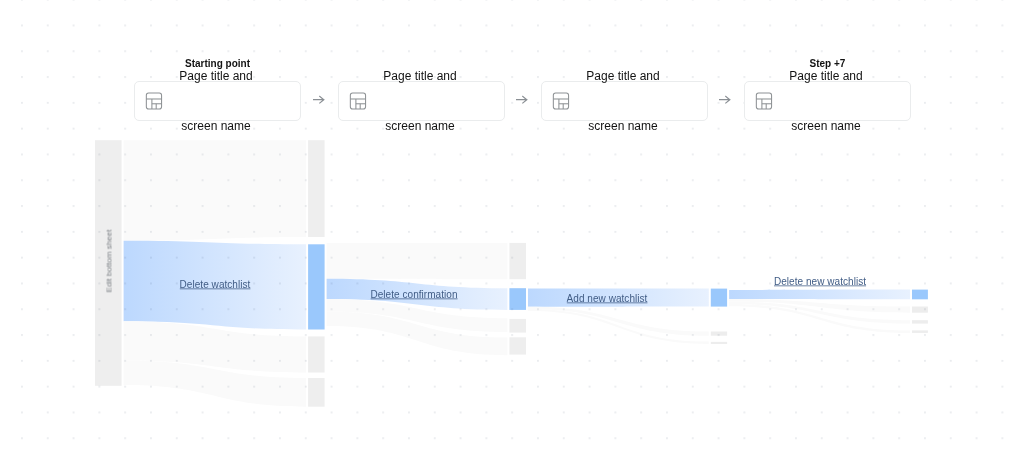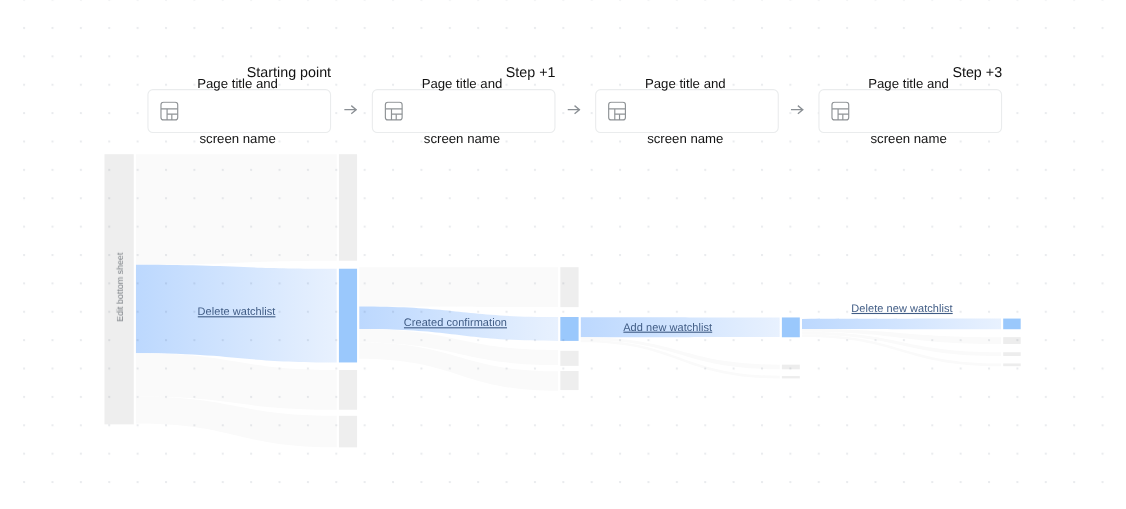--- a/index.html
+++ b/index.html
@@ -1,22 +1,22 @@
 <!DOCTYPE html>
 <html><head>
 <meta charset="utf-8">
 <title>Sankey flow</title>
 <style>
   html,body{margin:0;padding:0;}
   body{width:1024px;height:463px;overflow:hidden;background:#ffffff;
        font-family:"Liberation Sans",sans-serif;-webkit-font-smoothing:antialiased;}
   #root{position:relative;width:1024px;height:463px;background:#fff;overflow:hidden;transform:translateZ(0);}
   #dotgrid{position:absolute;left:0;top:0;width:1024px;height:463px;pointer-events:none;mix-blend-mode:multiply;}
-  .col-header{position:absolute;font-size:13px;color:#131313;text-align:right;
-              white-space:nowrap;font-weight:400;transform:translateZ(0);}
+  .col-header{position:absolute;font-size:10px;color:#131313;text-align:center;
+              white-space:nowrap;font-weight:700;transform:translateZ(0);}
   .card{position:absolute;box-sizing:border-box;border:1px solid #eaeced;border-radius:5px;
         background:#fff;}
   .card-icon{position:absolute;left:10.2px;top:10.0px;width:18px;height:18px;display:block;}
   .card-text{position:absolute;left:18px;top:0;width:126px;height:100%;
              display:flex;flex-direction:column;justify-content:center;
              text-align:center;font-size:12px;line-height:14.6px;color:#131313;transform:translateZ(0);gap:35px;}
   .arrow{position:absolute;display:block;}
   #sankey{position:absolute;left:0;top:0;}
   .flowlabel{position:absolute;font-size:10px;color:#405c85;white-space:nowrap;
              transform:translate(-50%,-50%);letter-spacing:0.05px;will-change:transform;text-decoration:underline;}
@@ -105,21 +105,20 @@
     <div class="card-text">
       <div>Page title and</div>
       <div>screen name</div>
     </div>
   </div>
   <svg class="arrow" style="left:312.6px;top:93.8px;" width="12" height="12" viewBox="0 0 12 12" aria-hidden="true">
     <title>→</title>
     <path d="M0.4,5.7 H10.7 M6.8,2.4 L10.8,5.7 L6.8,9.0" fill="none" stroke="#8a8f94" stroke-width="1.2" stroke-linecap="square" stroke-linejoin="miter"></path>
   </svg>
 
-  <div class="col-header" style="left:338px;top:58px;width:167px;">Step +1</div>
   <div class="card" style="left:338px;top:81px;width:167px;height:40px;">
     <svg class="card-icon" viewBox="0 0 18 18.8">
       <rect x="1.0" y="1.0" width="15.9" height="16.8" rx="2.4" fill="none" stroke="#8e9295" stroke-width="1.1"></rect>
       <path d="M1.0,7.3 H16.9" fill="none" stroke="#8e9295" stroke-width="1.1"></path>
       <path d="M6.8,7.3 V17.8" fill="none" stroke="#8e9295" stroke-width="1.1"></path>
       <path d="M6.8,12.3 H16.9" fill="none" stroke="#8e9295" stroke-width="1.1"></path>
       <path d="M11.3,12.3 V17.8" fill="none" stroke="#8e9295" stroke-width="1.1"></path>
     </svg>
     <div class="card-text">
       <div>Page title and</div>
@@ -142,33 +141,33 @@
     <div class="card-text">
       <div>Page title and</div>
       <div>screen name</div>
     </div>
   </div>
   <svg class="arrow" style="left:719.3px;top:93.8px;" width="12" height="12" viewBox="0 0 12 12" aria-hidden="true">
     <title>→</title>
     <path d="M0.4,5.7 H10.7 M6.8,2.4 L10.8,5.7 L6.8,9.0" fill="none" stroke="#8a8f94" stroke-width="1.2" stroke-linecap="square" stroke-linejoin="miter"></path>
   </svg>
 
-  <div class="col-header" style="left:744px;top:58px;width:167px;">Step +3</div>
+  <div class="col-header" style="left:744px;top:58px;width:167px;">Step +7</div>
   <div class="card" style="left:744px;top:81px;width:167px;height:40px;">
     <svg class="card-icon" viewBox="0 0 18 18.8">
       <rect x="1.0" y="1.0" width="15.9" height="16.8" rx="2.4" fill="none" stroke="#8e9295" stroke-width="1.1"></rect>
       <path d="M1.0,7.3 H16.9" fill="none" stroke="#8e9295" stroke-width="1.1"></path>
       <path d="M6.8,7.3 V17.8" fill="none" stroke="#8e9295" stroke-width="1.1"></path>
       <path d="M6.8,12.3 H16.9" fill="none" stroke="#8e9295" stroke-width="1.1"></path>
       <path d="M11.3,12.3 V17.8" fill="none" stroke="#8e9295" stroke-width="1.1"></path>
     </svg>
     <div class="card-text">
       <div>Page title and</div>
       <div>screen name</div>
     </div>
   </div>
 
   <div class="vlabel" style="left:109px;top:261px;transform:translate(-50%,-50%) rotate(-90deg) translateZ(0);">Edit bottom sheet</div>
   <div class="flowlabel" style="left:215.2px;top:284.2px;">Delete watchlist</div>
-  <div class="flowlabel" style="left:414.3px;top:294.4px;">Created confirmation</div>
+  <div class="flowlabel" style="left:414.3px;top:294.4px;">Delete confirmation</div>
   <div class="flowlabel" style="left:607px;top:298.1px;">Add new watchlist</div>
   <div class="flowlabel" style="left:820.3px;top:281.1px;">Delete new watchlist</div>
 </div>
 
 </body></html>

